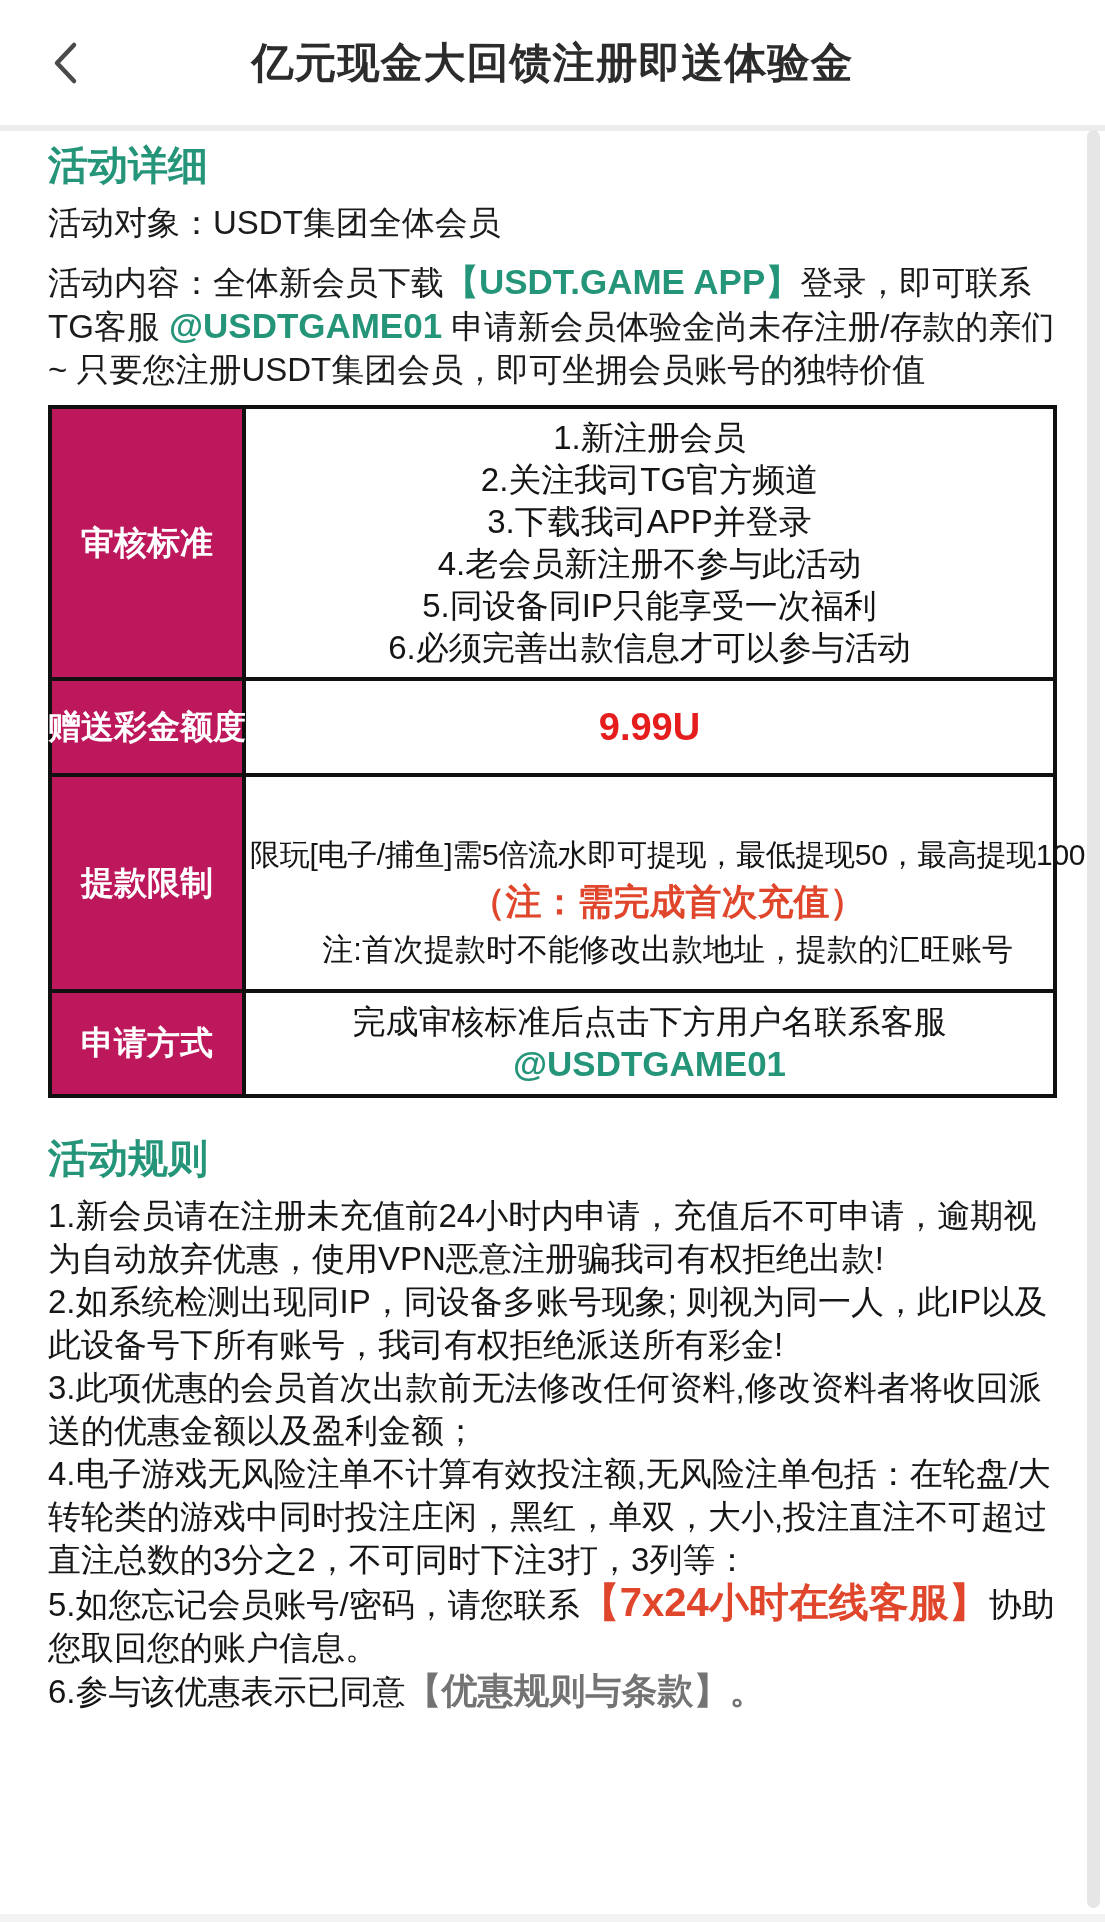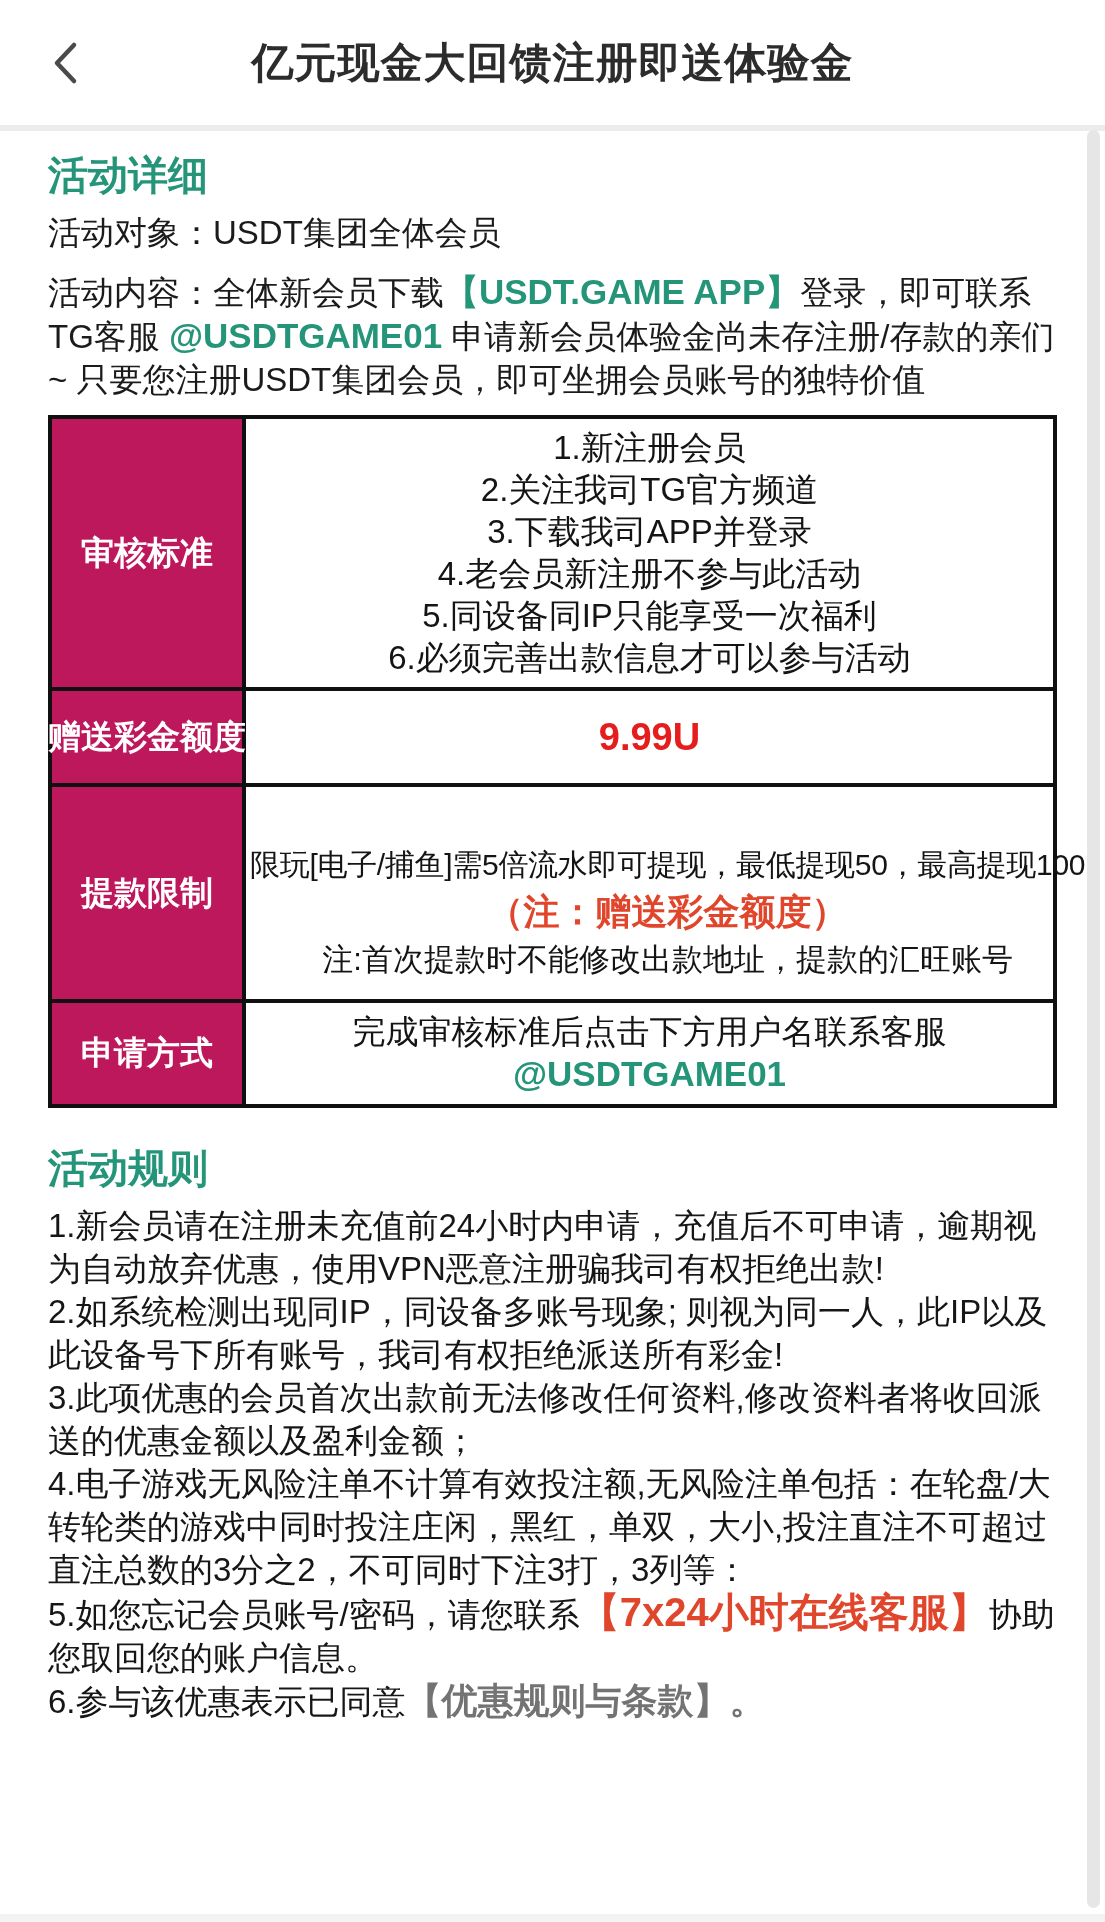--- a/index.html
+++ b/index.html
@@ -16,21 +16,21 @@
   }
   .back-btn{
     position:absolute;left:50px;top:0;height:125px;display:flex;align-items:center;
     cursor:pointer;background:none;border:none;padding:0;
   }
   .appbar-title{
     font-size:42px;font-weight:700;color:#2c2c2c;letter-spacing:1px;
   }
   .appbar-divider{height:6px;background:#ececec;}
   
-  .content{padding:20px 48px 0 48px;}
+  .content{padding:10px 48px 0 48px;}
   .sec-heading{
     margin:0 0 12px 0;font-size:40px;line-height:48px;font-weight:700;color:#259579;
   }
   .sec-heading.rules{margin-top:36px;}
   .intro-p{margin:2px 0 16px 0;font-size:33px;line-height:43px;color:#1b1b1b;}
   .intro-p:last-of-type{margin-bottom:14px;}
   .teal-strong{color:#259579;font-weight:700;font-size:1.06em;}
   
   .promo-table{border:4px solid #101010;margin:0 0 0 0;}
   .trow{display:flex;align-items:stretch;}
@@ -106,21 +106,21 @@
       <div class="tlabel">赠送彩金额度</div>
       <div class="tcell">
         <div class="bonus-amount">9.99U</div>
       </div>
     </div>
 
     <div class="trow row-withdraw">
       <div class="tlabel">提款限制</div>
       <div class="tcell">
         <div class="wd-line1">限玩[电子/捕鱼]需5倍流水即可提现，最低提现50，最高提现100</div>
-        <div class="wd-note-red">（注：赠送彩金额度）</div>
+        <div class="wd-note-red">（注：需完成首次充值）</div>
         <div class="wd-line3">注:首次提款时不能修改出款地址，提款的汇旺账号</div>
       </div>
     </div>
 
     <div class="trow row-apply">
       <div class="tlabel">申请方式</div>
       <div class="tcell">
         <div class="apply-line"><span>完成审核标准后点击下方用户名联系客服 </span><span class="teal-strong">@USDTGAME01</span></div>
       </div>
     </div>

